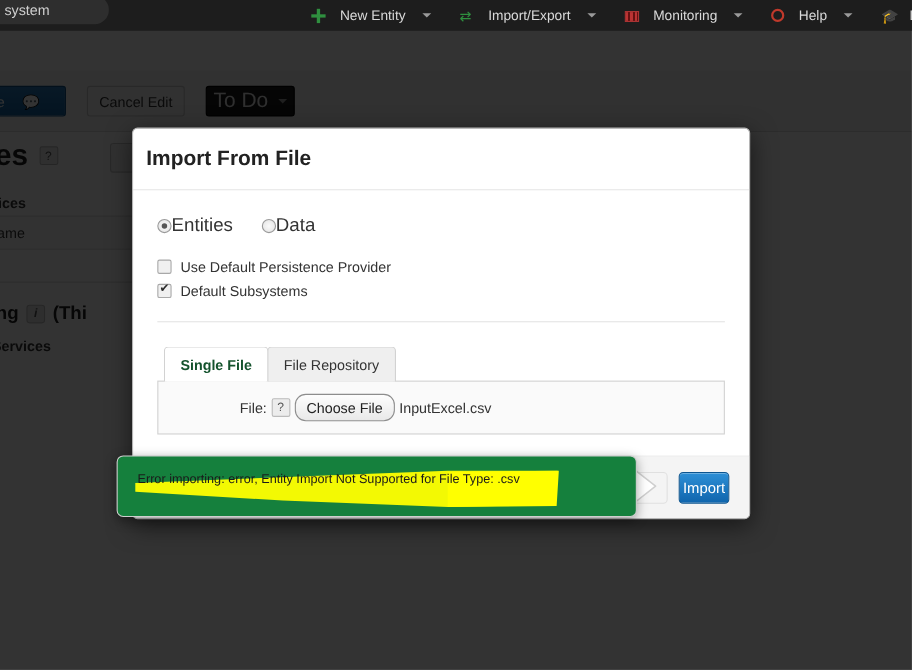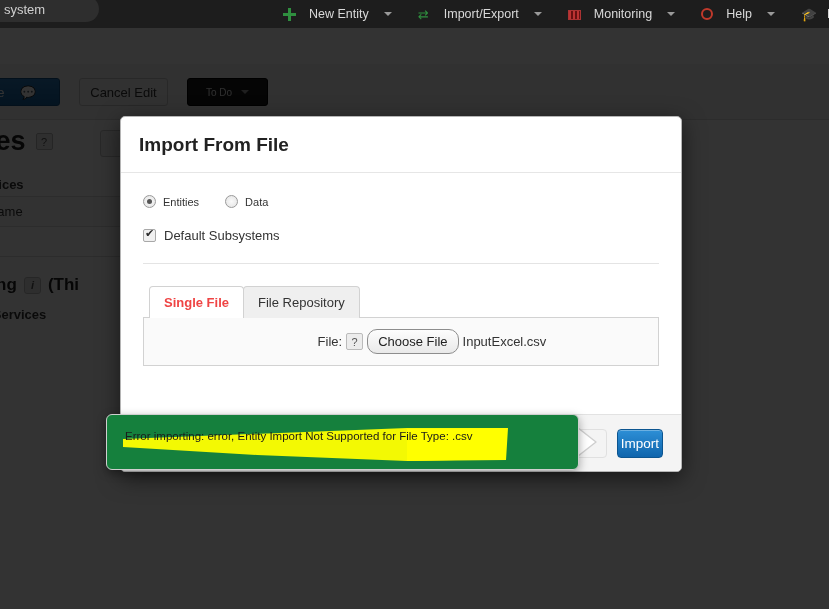--- a/index.html
+++ b/index.html
@@ -93,21 +93,21 @@
     position: absolute; left: 79px; top: 78px;
     width: 89px; height: 28px;
     background: #f2f2f2; border: 1px solid #c8c8c8; border-radius: 3px;
     font-size: 13px; color: #333;
     display: flex; align-items: center; justify-content: center;
   }
   .btn-todo {
     position: absolute; left: 187px; top: 78px;
     width: 81px; height: 28px;
     background: #1a1a1a; border: 1px solid #000; border-radius: 3px;
-    color: #e8e8e8; font-size: 10px;
+    color: #e8e8e8; font-size: 19px;
     display: flex; align-items: center; justify-content: center; gap: 7px;
   }
 
   .page-title {
     position: absolute; left: -42px; top: 126px;
     display: flex; align-items: center; gap: 10px;
     font-size: 27px; font-weight: bold; color: #222;
     white-space: nowrap;
   }
   .helpbox {
@@ -176,27 +176,27 @@
     background: #ffffff;
     border: 1px solid #b5b5b5;
     border-radius: 5px;
     box-shadow: 0 6px 22px rgba(0,0,0,0.55);
     z-index: 60;
   }
   .modal-head {
     height: 56px;
     border-bottom: 1px solid #e6e6e6;
     display: flex; align-items: center;
-    padding: 0 18px;
+    padding: 0 12px;
   }
   .modal-title { font-size: 19px; font-weight: bold; color: #222; }
   .modal-body { padding: 22px 22px 0 22px; }
 
   .radio-row { display: flex; align-items: center; gap: 26px; margin-bottom: 20px; }
-  .opt { display: flex; align-items: center; gap: 7px; font-size: 11px; color: #333; }
+  .opt { display: flex; align-items: center; gap: 0; font-size: 17px; color: #333; }
   .radio {
     width: 13px; height: 13px; border-radius: 50%;
     border: 1px solid #9a9a9a;
     background: radial-gradient(#fafafa, #e2e2e2);
     position: relative; flex: none;
   }
   .radio.on::after {
     content: ""; position: absolute; left: 3px; top: 3px;
     width: 5px; height: 5px; border-radius: 50%; background: #555;
   }
@@ -214,30 +214,29 @@
   
   .tabs { display: flex; align-items: flex-end; margin-top: 21px; padding-left: 6px; }
   .tab {
     font-size: 13px; padding: 8px 14px;
     border: 1px solid #d2d2d2; border-bottom: none;
     border-radius: 4px 4px 0 0;
     background: #efefef; color: #333;
     position: relative; top: 1px;
   }
   .tab.active {
-    background: #fff; font-weight: bold; color: #ef4444; z-index: 2;
+    background: #fff; font-weight: bold; color: #14532d; z-index: 2;
   }
   .tab + .tab { margin-left: -1px; }
   .file-panel {
     border: 1px solid #d2d2d2;
     background: #fafafa;
     padding: 11px 12px;
     display: flex; align-items: center; gap: 4px;
     margin-top: 0;
-    justify-content: center;
   }
   .file-lbl { font-size: 13px; color: #333; margin-left: 62px; }
   .choose {
     font-size: 13px; padding: 4px 10px;
     background: linear-gradient(#fdfdfd,#e9e9e9);
     border: 1px solid #8d8d8d; border-radius: 10px; color: #222;
   }
   .fname { font-size: 13px; color: #333; }
 
   .modal-foot {
@@ -400,20 +399,24 @@
           <span class="radio on"></span>
           <span>Entities</span>
         </label>
         <label class="opt">
           <span class="radio"></span>
           <span>Data</span>
         </label>
       </div>
 
       <label class="check-row">
+        <span class="cbox"></span>
+        <span>Use Default Persistence Provider</span>
+      </label>
+      <label class="check-row">
         <span class="cbox on"></span>
         <span>Default Subsystems</span>
       </label>
 
       <div class="divider"></div>
 
       <div class="tabs">
         <div class="tab active">Single File</div>
         <div class="tab">File Repository</div>
       </div>

